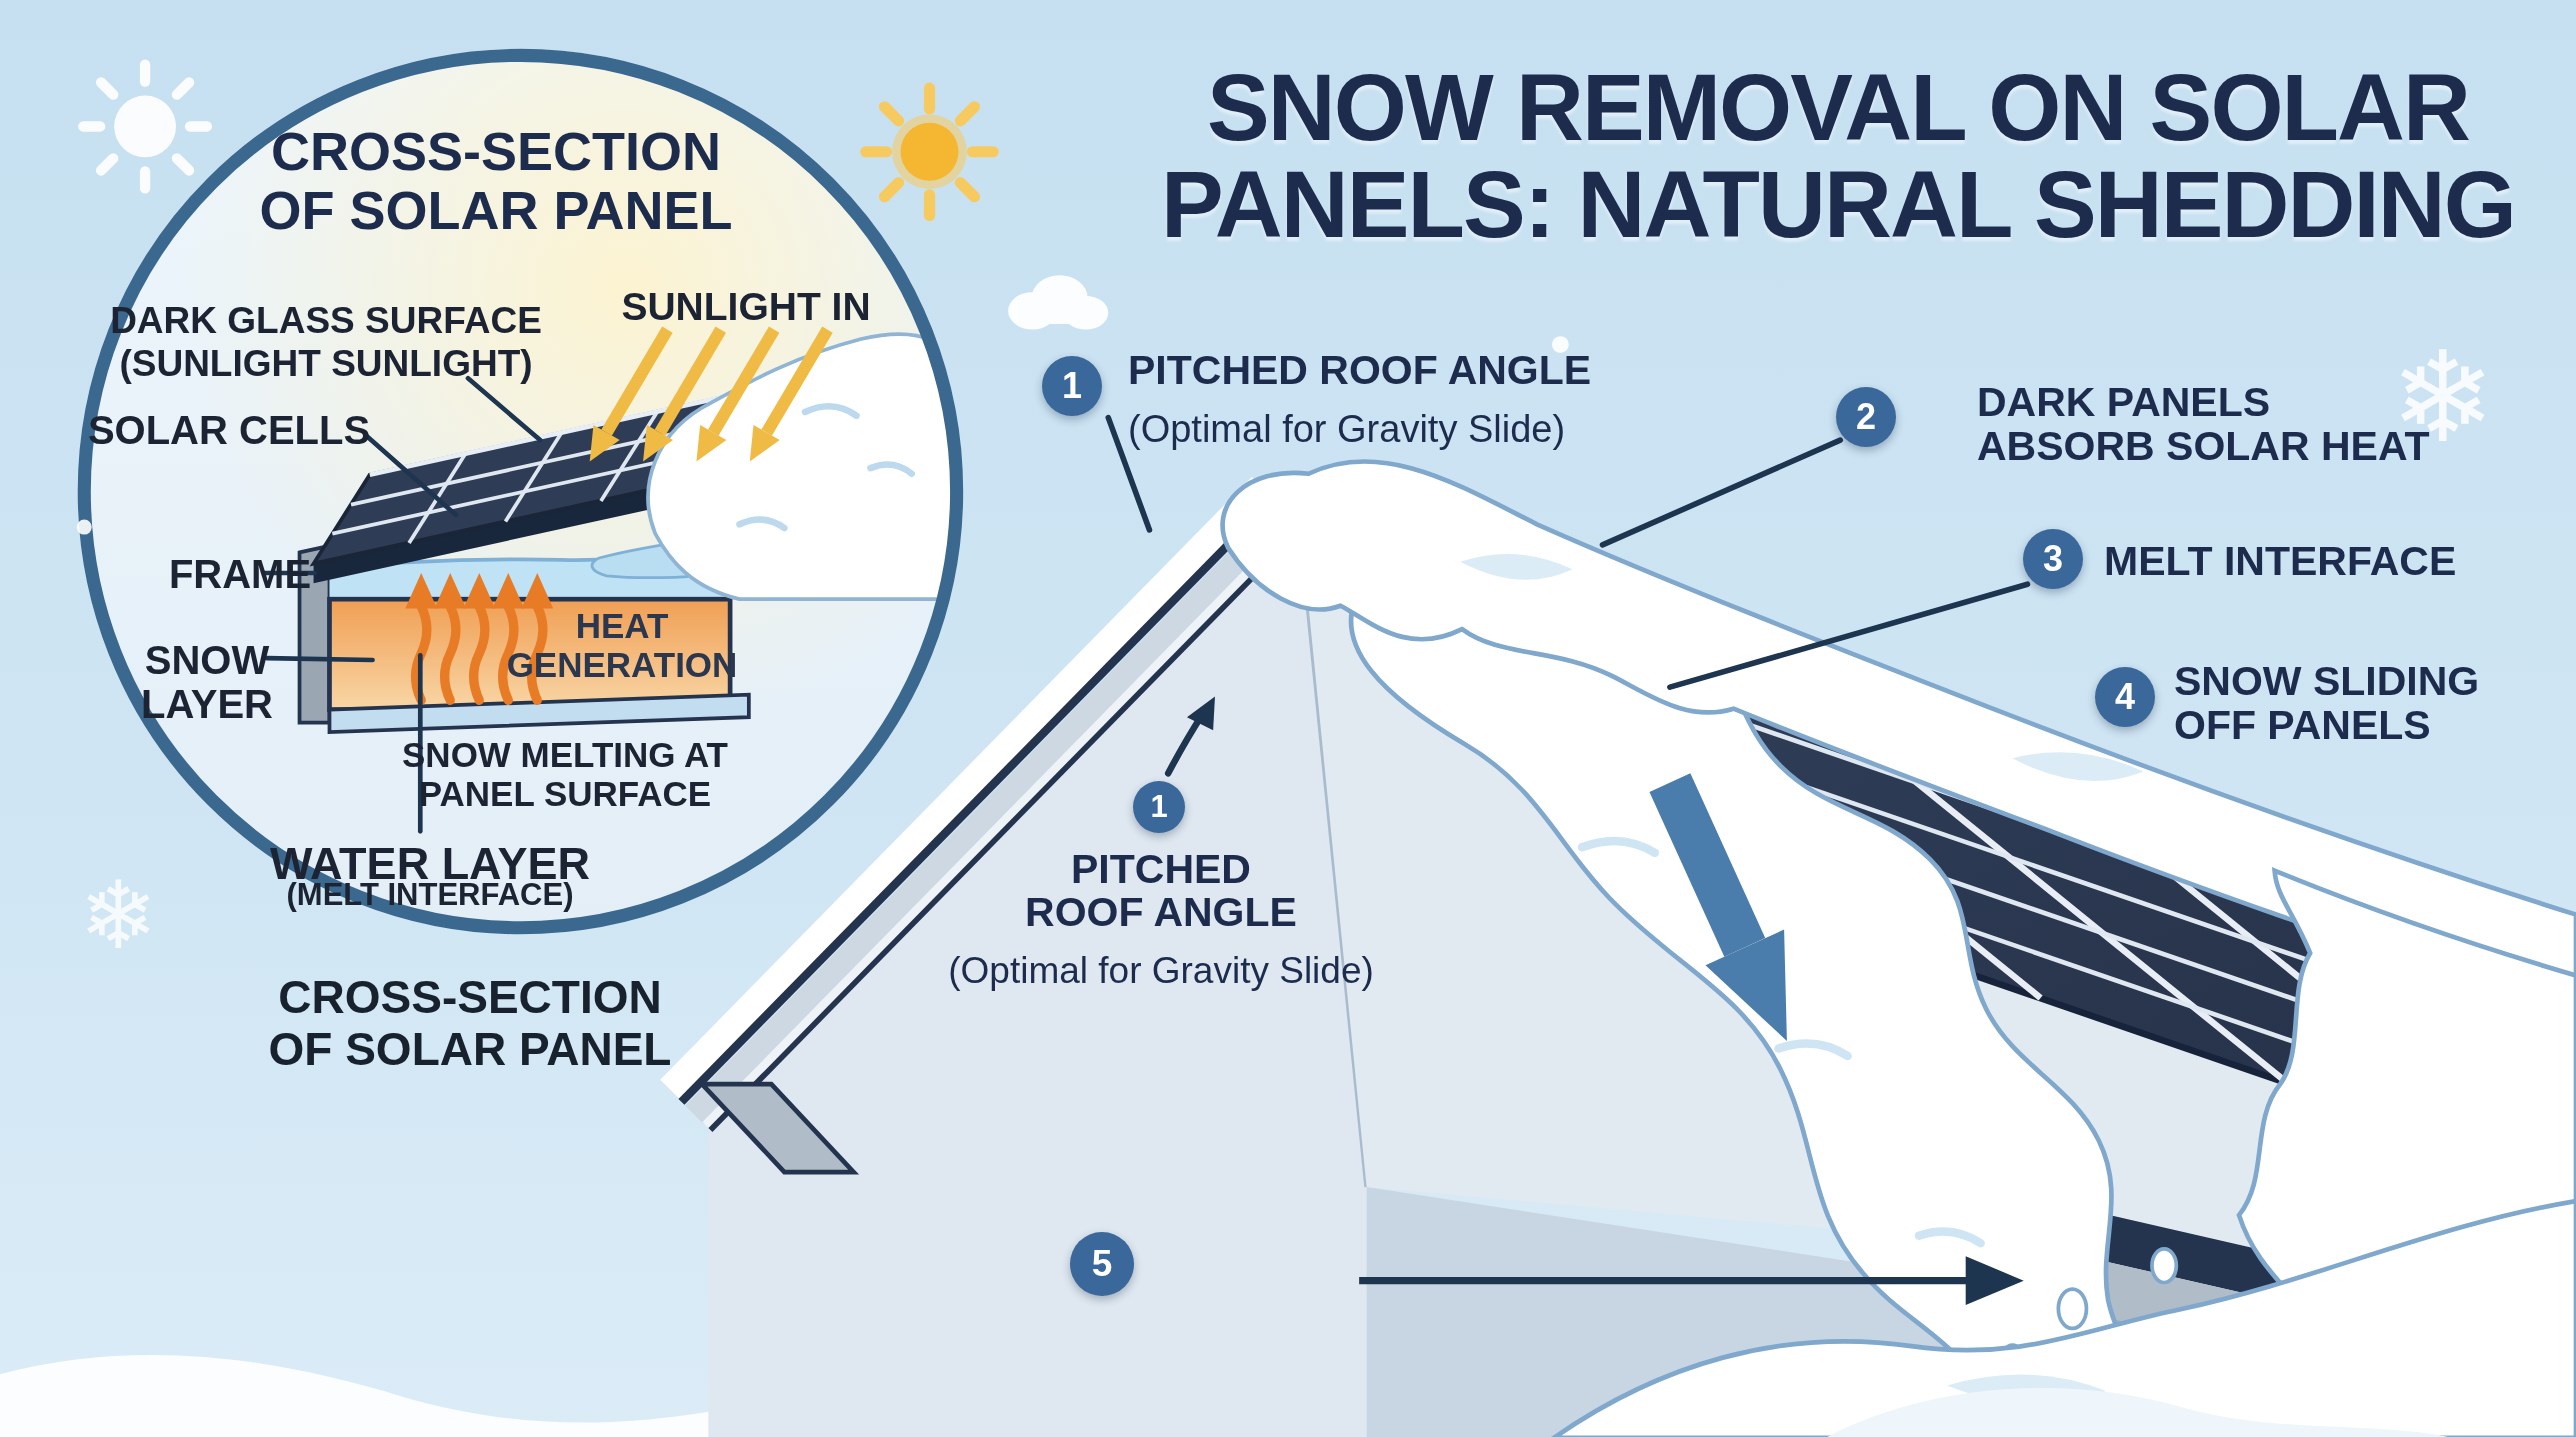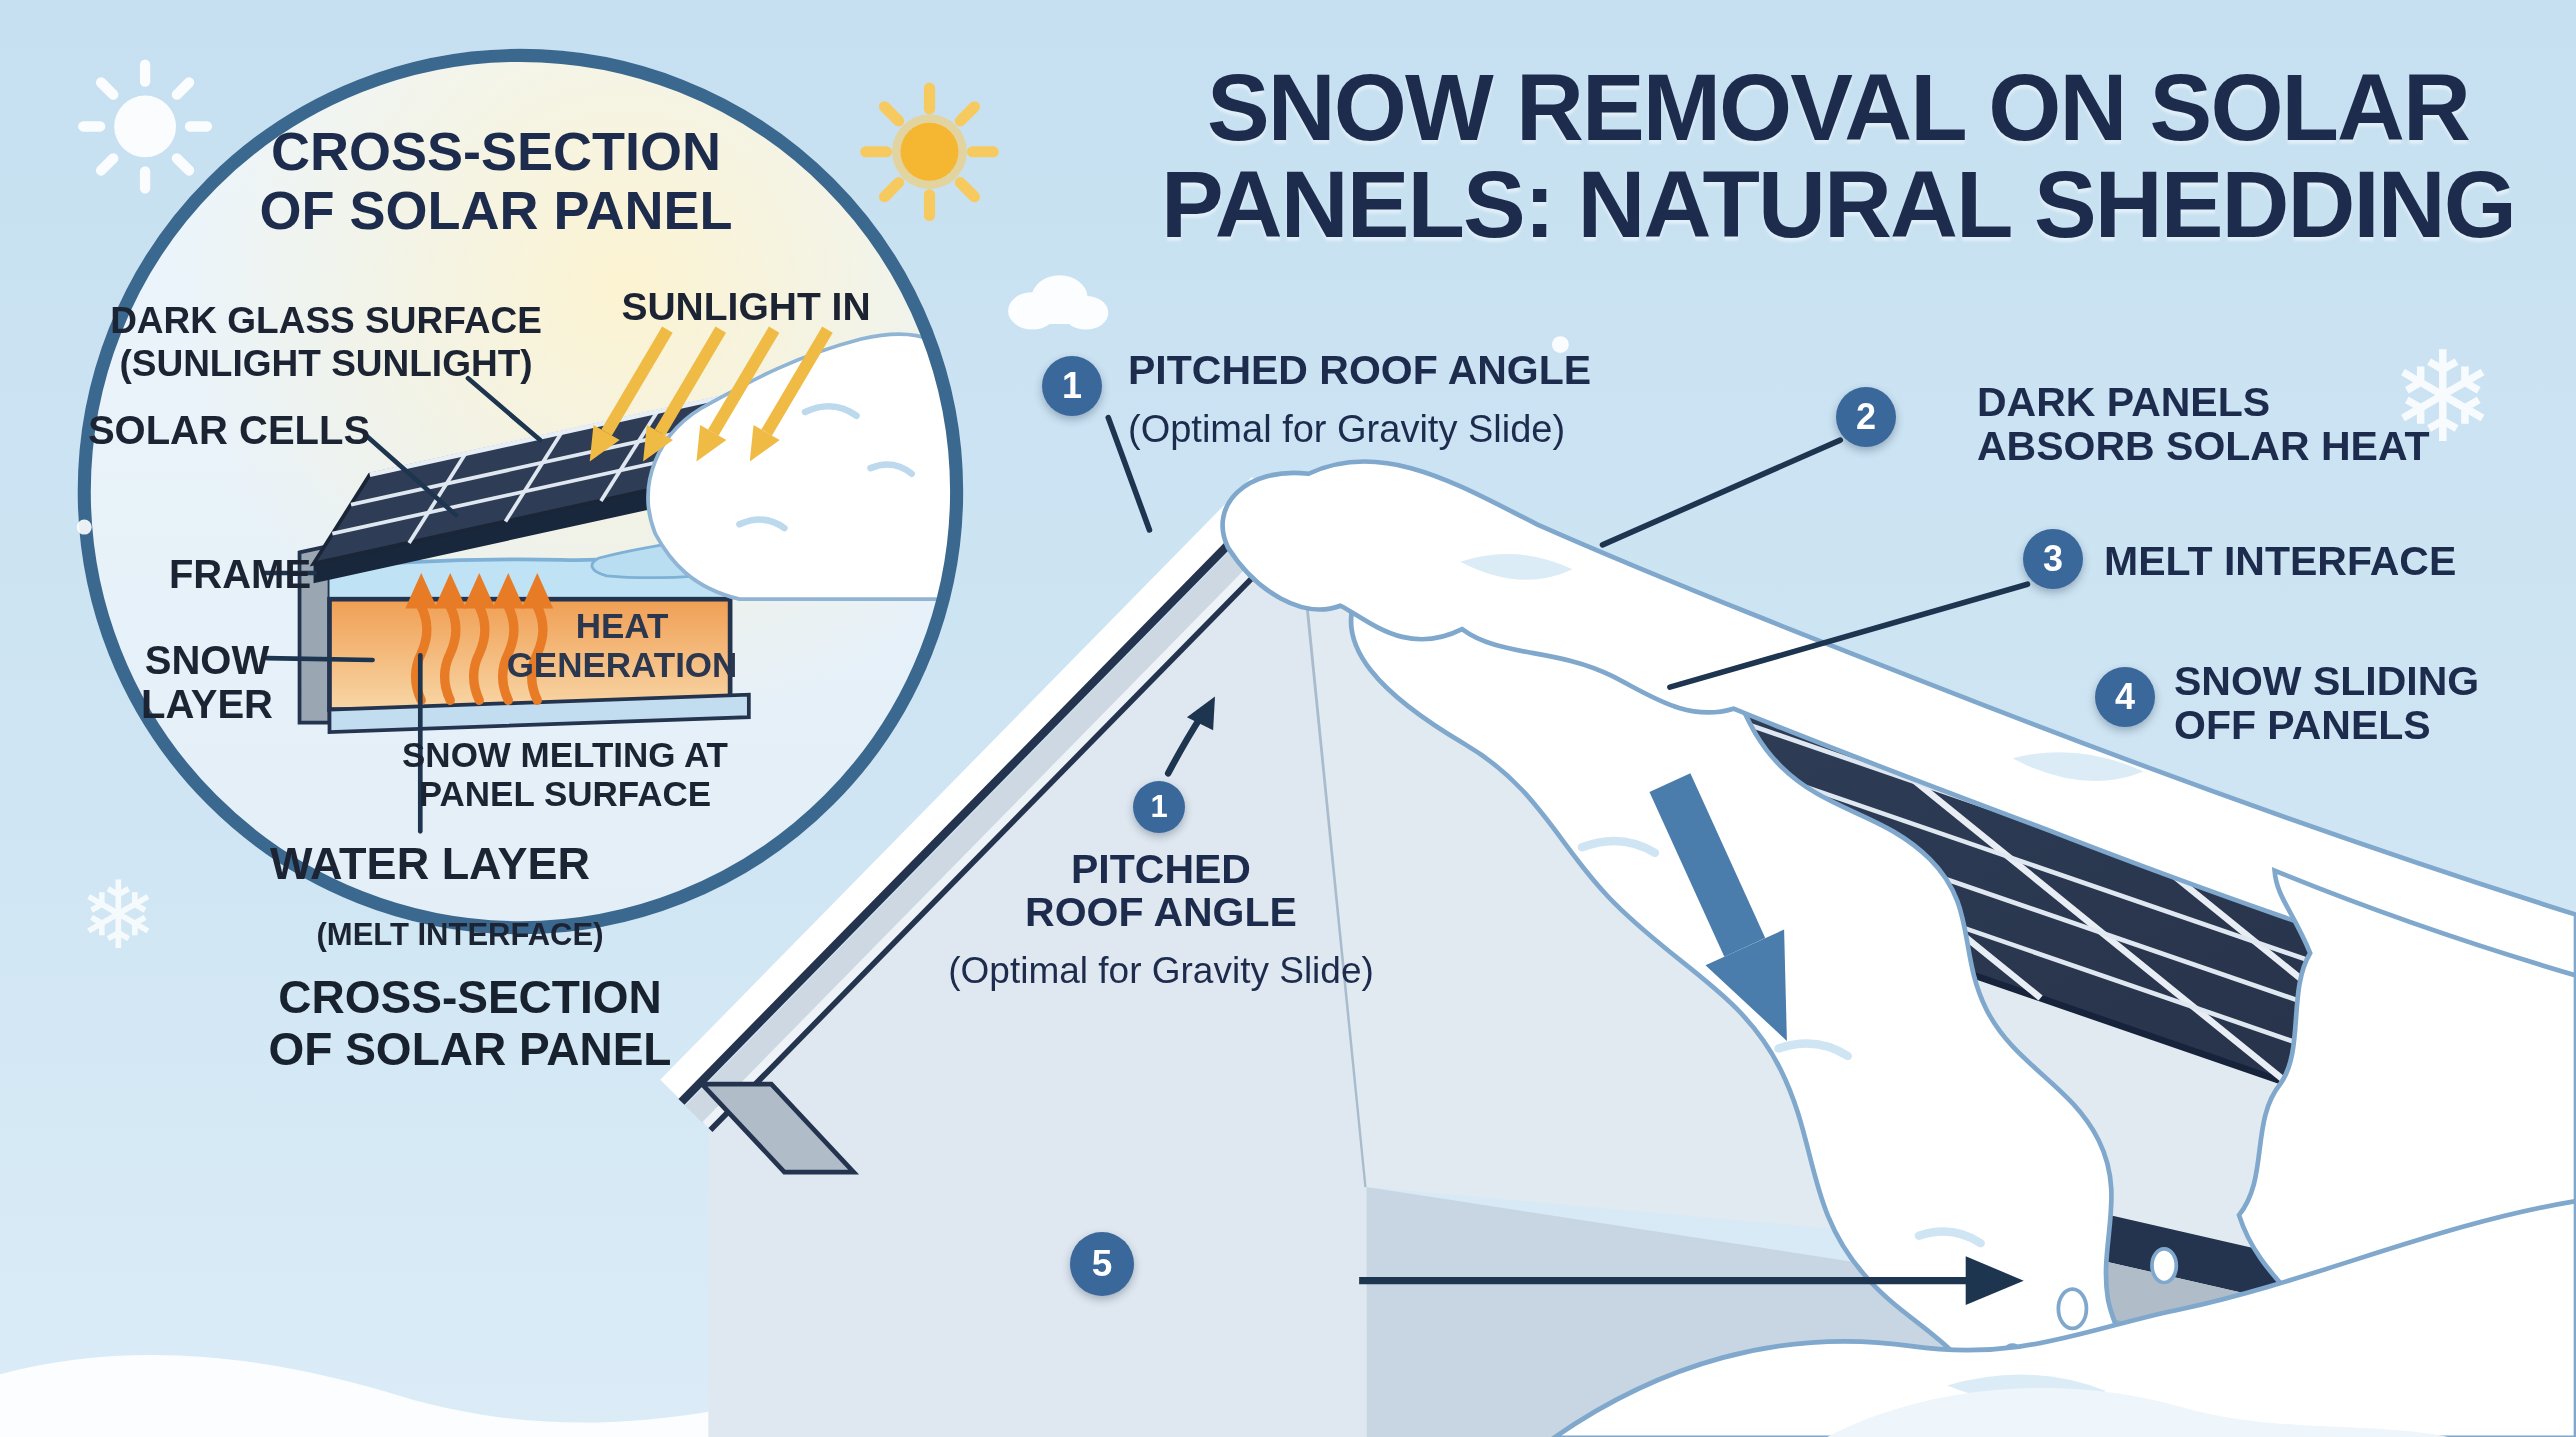--- a/index.html
+++ b/index.html
@@ -277,21 +277,21 @@
   <div class="lbl center" style="left:746px;top:285px;font-size:39px;">SUNLIGHT IN</div>
   <div class="lbl center" style="left:229px;top:408px;font-size:40px;">SOLAR CELLS</div>
   <div class="lbl center" style="left:197px;top:552px;font-size:40px;margin-left:43px;">FRAME</div>
   <div class="lbl center" style="left:207px;top:638px;font-size:40px;line-height:1.1;">SNOW
 LAYER</div>
   <div class="lbl center" style="left:622px;top:607px;font-size:35px;line-height:1.1;color:#2a374f;">HEAT
 GENERATION</div>
   <div class="lbl center" style="left:565px;top:736px;font-size:35px;line-height:1.1;">SNOW MELTING AT
 PANEL SURFACE</div>
   <div class="lbl center" style="left:430px;top:839px;font-size:45px;">WATER LAYER</div>
-  <div class="lbl center" style="left:430px;top:918px;font-size:31px;margin-left:30px;">(MELT INTERFACE)</div>
+  <div class="lbl center" style="left:430px;top:878px;font-size:31px;">(MELT INTERFACE)</div>
   <div class="lbl center" style="left:470px;top:972px;font-size:46px;font-weight:800;line-height:1.12;color:#18222e;">CROSS-SECTION
 OF SOLAR PANEL</div>
 
   <div class="badge b64" style="left:1072px;top:386px;">
     <span>1</span>
   </div>
   <div style="position:absolute;left:1128px;top:348px;">
     <div class="callout-label">PITCHED ROOF ANGLE</div>
     <div class="callout-sub">(Optimal for Gravity Slide)</div>
   </div>

